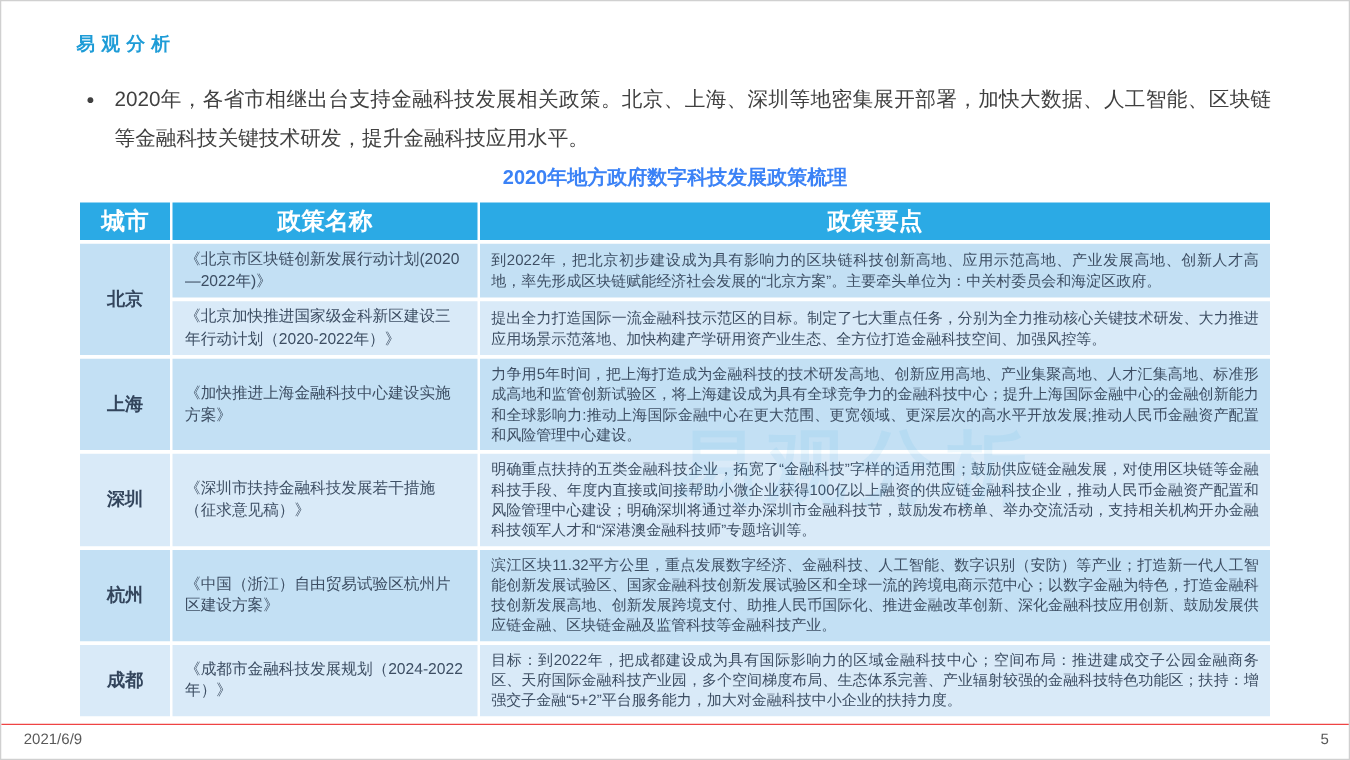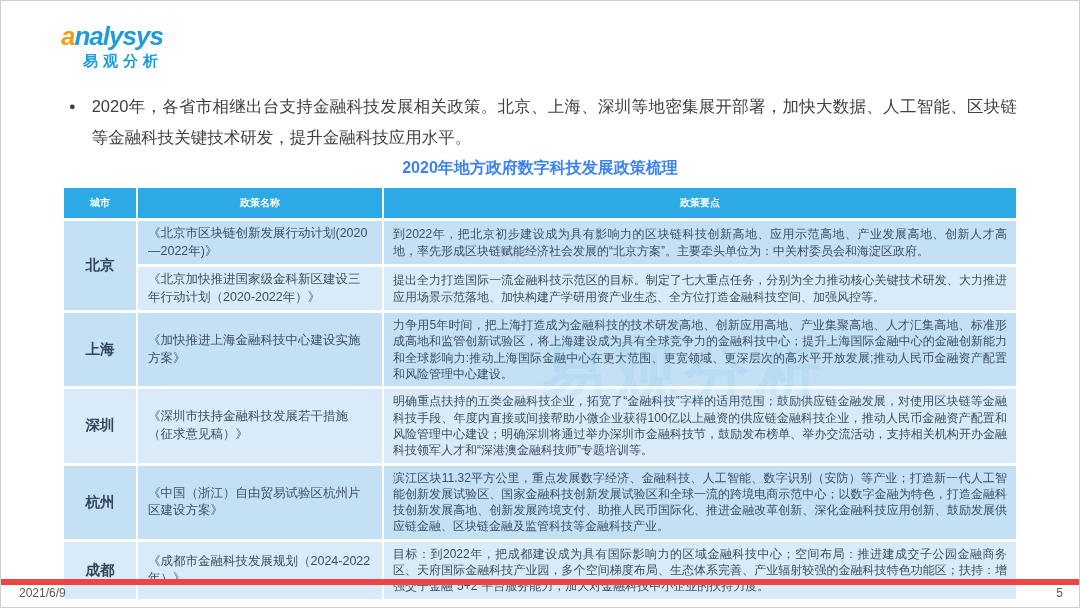--- a/index.html
+++ b/index.html
@@ -38,57 +38,54 @@
   .intro{display:flex;gap:16px;margin-top:20px;padding-left:8px;padding-right:2px;}
   .bullet-dot{font-size:11px;line-height:30px;color:#404040;}
   .intro p{font-size:16.5px;line-height:1.85;color:#404040;text-align:justify;}
 
   
   .table-title{text-align:center;font-size:16px;font-weight:bold;color:#3b82f6;margin-top:6px;}
   table.policy{width:956px;margin:6px auto 0 auto;border-collapse:separate;border-spacing:2px 3px;table-layout:fixed;}
   col.c-city{width:72px;}
   col.c-name{width:244px;}
   col.c-points{width:auto;}
-  th{background:var(--header-bg);color:#ffffff;font-size:10px;font-weight:bold;height:30px;padding:2px;}
+  th{background:var(--header-bg);color:#ffffff;font-size:19px;font-weight:bold;height:30px;padding:2px;}
   td{vertical-align:middle;color:var(--cell-text);}
   td.dark{background:var(--row-dark);}
   td.light{background:var(--row-light);}
   td.city{text-align:center;font-weight:bold;font-size:14.5px;color:#33455C;}
   td.pname{font-size:12.5px;line-height:1.4;padding:4px 10px;}
   td.ppoints{font-size:12px;line-height:1.36;padding:4px 9px;text-align:justify;}
 
   
   .watermark{
     position:absolute;left:540px;top:330px;
     font-size:64px;font-weight:bold;color:rgba(41,171,232,0.08);
     letter-spacing:8px;pointer-events:none;white-space:nowrap;
   }
 
   
   .footer{
     position:absolute;left:0;bottom:0;width:1080px;height:28px;
     display:flex;align-items:center;justify-content:space-between;
     padding:0 18px 6px 18px;
-    border-top:6px solid #ef4444;
+    border-top:1px solid #ef4444;
     font-size:12px;color:#595959;
   }
   .footer .center{position:absolute;left:0;right:0;text-align:center;}
   .footer .page-num{position:relative;z-index:1;}
   .footer .date{position:relative;z-index:1;}
 </style>
 </head>
 <body>
 
 <div class="slide">
 
   <div class="top-row">
     <div class="logo">
-      <div class="brand-line">
-        <span class="brand">analysys</span>
-      </div>
       <span class="brand-cn">易观分析</span>
     </div>
   </div>
 
   <div class="intro">
     <span class="bullet-dot">●</span>
     <p>2020年，各省市相继出台支持金融科技发展相关政策。北京、上海、深圳等地密集展开部署，加快大数据、人工智能、区块链等金融科技关键技术研发，提升金融科技应用水平。</p>
   </div>
 
   <div class="table-title">2020年地方政府数字科技发展政策梳理</div>

